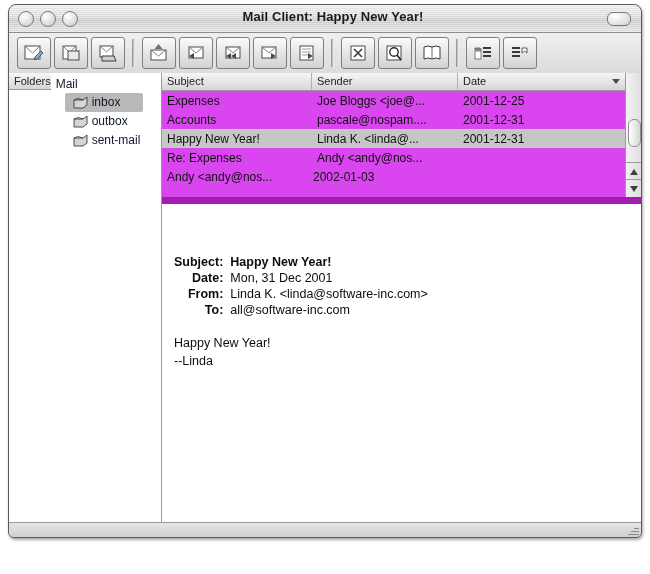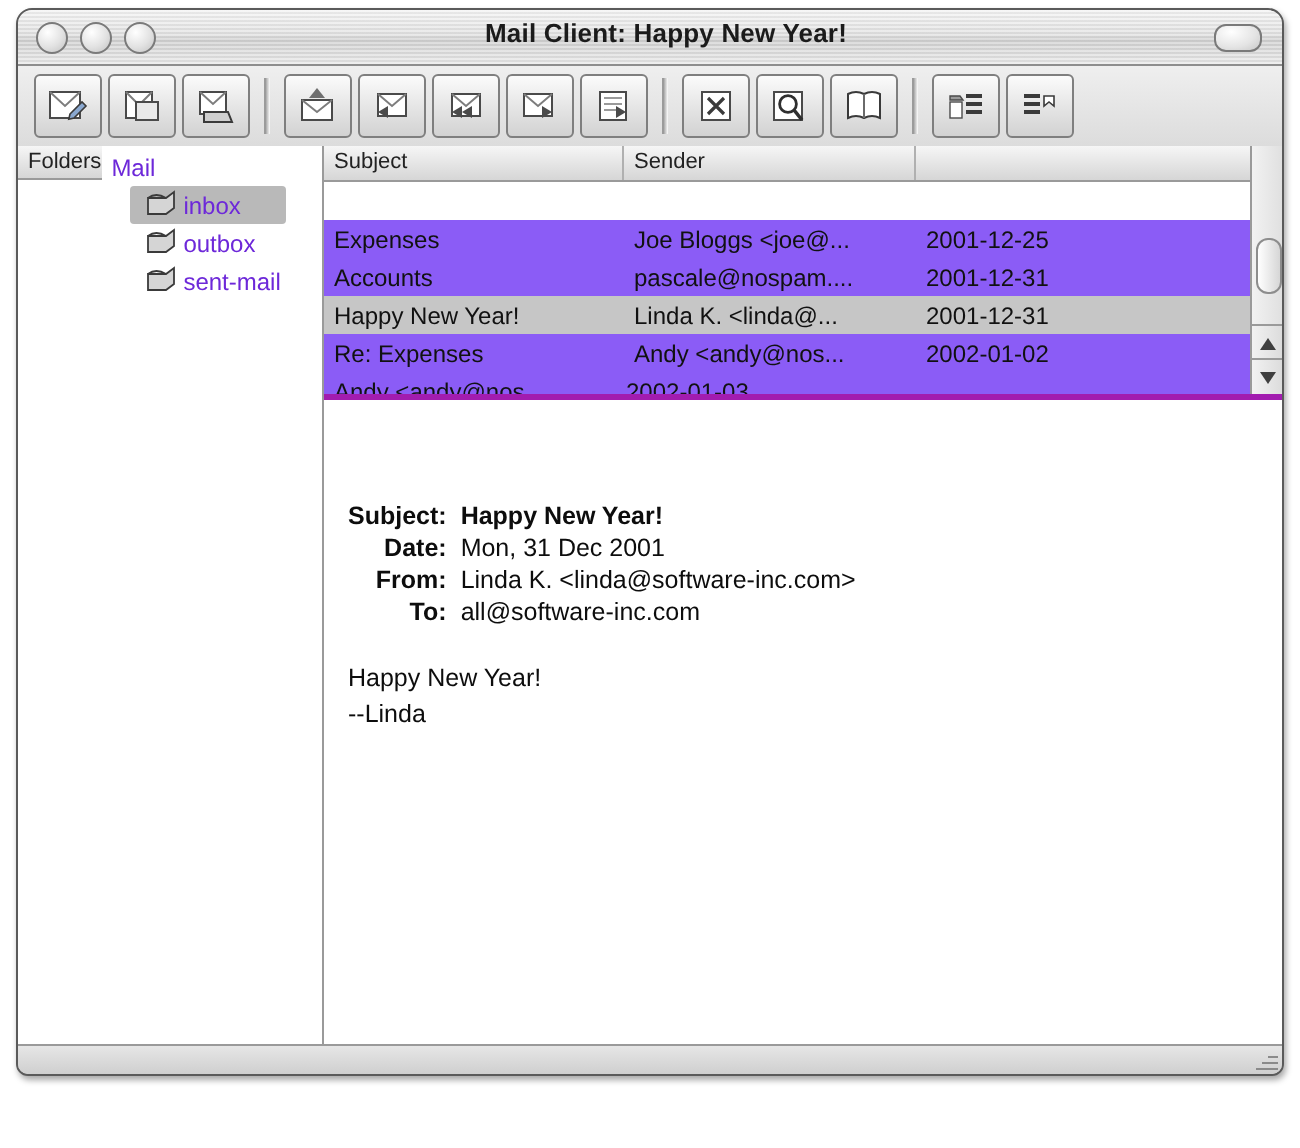--- a/index.html
+++ b/index.html
@@ -141,29 +141,28 @@
     color: #222;
     padding: 2px 0 0 5px;
     box-sizing: border-box;
     white-space: nowrap;
     overflow: hidden;
   }
   .folder-list {
     flex: 1;
     padding: 3px 0 0 0;
     font-size: 12px;
-    color: #6d28d9;
+    color: #0f172a;
     overflow: hidden;
   }
   .folder-root {
     padding: 1px 0 2px 5px;
   }
   .folder-item {
     display: flex;
-    align-items: center;
     gap: 4px;
     padding: 2px 0 2px 22px;
     height: 19px;
     box-sizing: border-box;
   }
   .folder-item.selected {
     background: #b9b9b9;
     margin-left: 14px;
     padding-left: 8px;
     border-radius: 2px;
@@ -175,21 +174,21 @@
   .right-pane {
     flex: 1;
     display: flex;
     flex-direction: column;
     min-width: 0;
   }
   .list-area {
     height: 124px;
     display: flex;
     background: #ffffff;
-    border-bottom: 3px solid #a21caf;
+    border-bottom: 7px solid #a21caf;
   }
   .list-main {
     flex: 1;
     min-width: 0;
     display: flex;
     flex-direction: column;
   }
   .col-headers {
     display: flex;
     height: 17px;
@@ -210,21 +209,21 @@
   .col-date    { flex: 1; position: relative; border-right: none; }
   .sort-arrow {
     position: absolute;
     right: 5px;
     top: 6px;
     width: 0; height: 0;
     border-left: 4px solid transparent;
     border-right: 4px solid transparent;
     border-top: 5px solid #4d4d4d;
   }
-  .rows { flex: 1; overflow: hidden; background: #8b5cf6; margin-top: 19px; }
+  .rows { flex: 1; overflow: hidden; background: #d946ef; }
   .row {
     display: flex;
     height: 19px;
     font-size: 12px;
     color: #111;
     align-items: center;
   }
   .row.selected { background: #c6c6c6; }
   .cell {
     box-sizing: border-box;
@@ -513,20 +512,24 @@
     </div>
 
     <div class="right-pane">
 
       <div class="list-area">
         <div class="list-main">
 
           <div class="col-headers">
             <div class="col-h col-subject">Subject</div>
             <div class="col-h col-sender">Sender</div>
+            <div class="col-h col-date">
+              <span>Date</span>
+              <span class="sort-arrow"></span>
+            </div>
           </div>
 
           <div class="rows">
             <div class="row">
               <div class="cell subject">Expenses</div>
               <div class="cell sender">Joe Bloggs &lt;joe@...</div>
               <div class="cell date">2001-12-25</div>
             </div>
             <div class="row">
               <div class="cell subject">Accounts</div>
@@ -534,21 +537,20 @@
               <div class="cell date">2001-12-31</div>
             </div>
             <div class="row selected">
               <div class="cell subject">Happy New Year!</div>
               <div class="cell sender">Linda K. &lt;linda@...</div>
               <div class="cell date">2001-12-31</div>
             </div>
             <div class="row">
               <div class="cell subject">Re: Expenses</div>
               <div class="cell sender">Andy &lt;andy@nos...</div>
-              <div class="cell date">2002-01-02</div>
             </div>
             <div class="row">
               <div class="cell sender">Andy &lt;andy@nos...</div>
               <div class="cell date">2002-01-03</div>
             </div>
           </div>
         </div>
 
         <div class="vscroll">
           <div class="track"></div>

